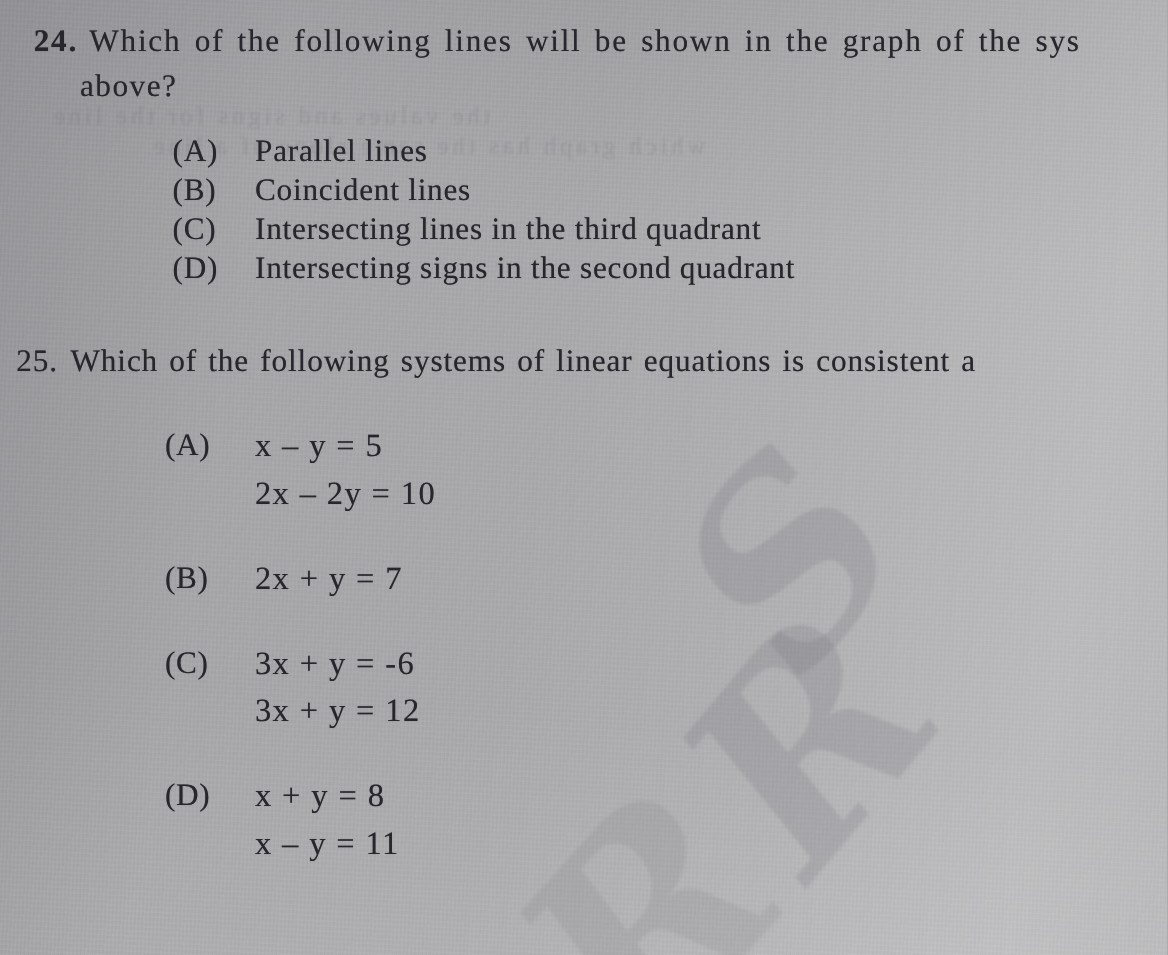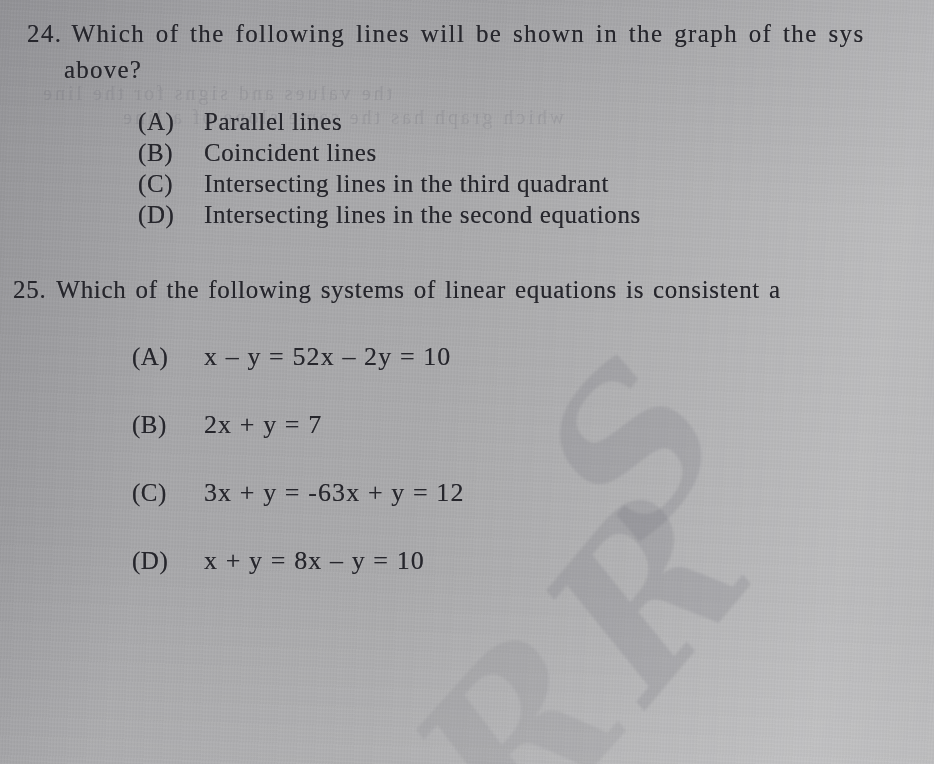--- a/index.html
+++ b/index.html
@@ -115,21 +115,21 @@
     display: flex;
     align-items: baseline;
     font-size: 25px;
     letter-spacing: 1.4px;
     word-spacing: 3px;
     white-space: nowrap;
   }
   #q24 .q-num {
     padding-left: 27px;
     padding-right: 9px;
-    font-weight: 400;
+    font-weight: 700;
   }
   #q24 .q-cont {
     padding-left: 64px;
     font-size: 25px;
     letter-spacing: 1.2px;
     margin-top: 8px;
   }
 
   .opt-list-24 {
     margin-top: 22px;
@@ -179,21 +179,21 @@
     margin-bottom: 30px;
   }
   .opt-group-25 .opt-tag {
     flex: 0 0 72px;
     font-size: 25px;
     line-height: 38px;
     letter-spacing: 0.5px;
   }
   .opt-group-25 .eqs {
     display: flex;
-    flex-direction: row;
+    flex-direction: column;
     justify-content: flex-end;
   }
   .opt-group-25 .eq {
     font-size: 26px;
     line-height: 38px;
     letter-spacing: 1.1px;
     white-space: nowrap;
   }
 
   
@@ -230,21 +230,21 @@
       <div class="opt-row-24 ink-soft">
         <span class="opt-tag">(B)</span>
         <span>Coincident lines</span>
       </div>
       <div class="opt-row-24 ink-soft">
         <span class="opt-tag">(C)</span>
         <span>Intersecting lines in the third quadrant</span>
       </div>
       <div class="opt-row-24 ink-soft">
         <span class="opt-tag">(D)</span>
-        <span>Intersecting lines in the second equations</span>
+        <span>Intersecting signs in the second quadrant</span>
       </div>
     </div>
   </div>
 
   <div class="q-block" id="q25">
     <div class="q-head ink-soft">
       <span class="q-num">25.</span>
       <span>Which of the following systems of linear equations is consistent a</span>
     </div>
 
@@ -270,20 +270,20 @@
         <span class="eqs">
           <span class="eq ink-soft">3x + y = -6</span>
           <span class="eq ink-soft">3x + y = 12</span>
         </span>
       </div>
 
       <div class="opt-group-25">
         <span class="opt-tag ink-soft">(D)</span>
         <span class="eqs">
           <span class="eq ink-soft">x + y = 8</span>
-          <span class="eq ink-soft">x – y = 10</span>
+          <span class="eq ink-soft">x – y = 11</span>
         </span>
       </div>
 
     </div>
   </div>
 
 </div>
 
 </body></html>

